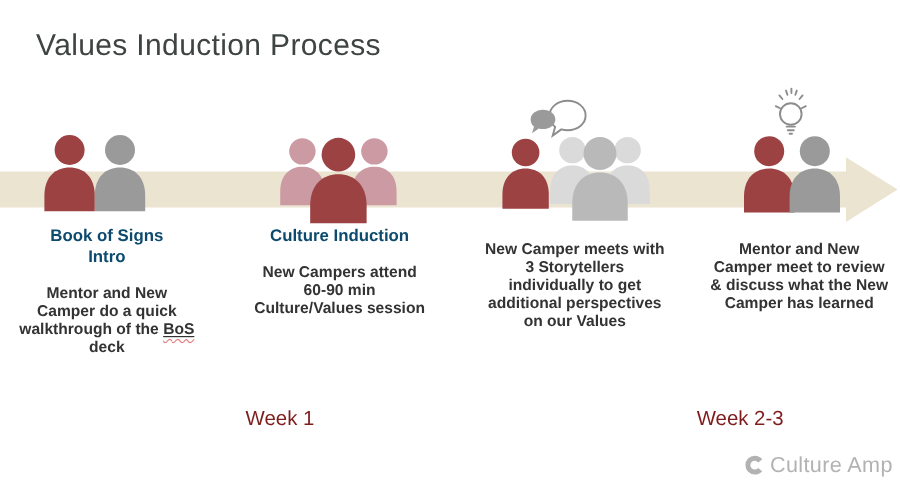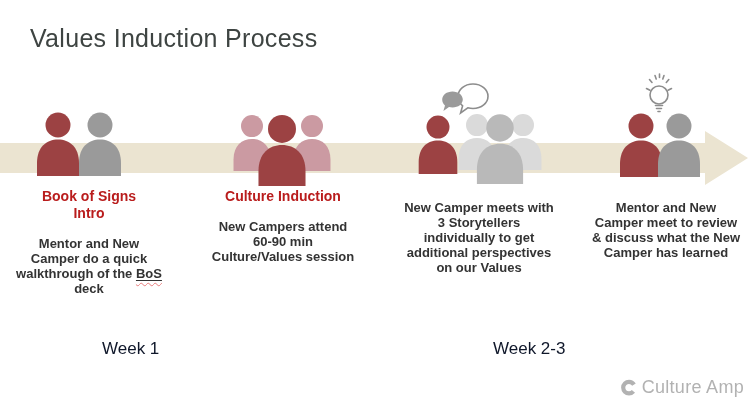--- a/index.html
+++ b/index.html
@@ -13,41 +13,41 @@
   .title {
     position: absolute; left: 30px; top: 24px;
     font-size: 25px; font-weight: 500; letter-spacing: 0.3px;
     color: #3e4442; margin: 0;
   }
   .gfx { position: absolute; left: 0; top: 0; }
   .stage { position: absolute; width: 170px; text-align: center; }
   .stage h2 {
     margin: 0 0 14px 0;
     font-size: 14px; line-height: 17px; font-weight: 700;
-    color: #b91c1c;
+    color: #0c4a6e;
   }
   .stage h2 span { display: block; }
   .stage p {
     margin: 12px;
     font-size: 13px; line-height: 15px; font-weight: 600;
     color: #333333;
   }
   .bos {
     text-decoration: underline;
     text-decoration-color: #333333;
     text-underline-offset: 1.5px;
   }
   .bos-inner {
     text-decoration: underline wavy #e87d7d;
     text-decoration-thickness: 1px;
     text-underline-offset: 3.5px;
   }
   .week {
-    position: absolute; width: 160px; text-align: left;
-    font-size: 17px; font-weight: 500; color: #0f172a;
+    position: absolute; width: 160px; text-align: right;
+    font-size: 17px; font-weight: 500; color: #7f1d1d;
   }
   .logo {
     position: absolute; right: 6px; top: 377px;
     display: flex; align-items: center; gap: 5px;
   }
   .logo-text {
     font-size: 18px; color: #b2b2b2; letter-spacing: 0.3px;
   }
   .w1 { left: 102px; top: 339px; }
   .w2 { left: 493px; top: 339px; }

